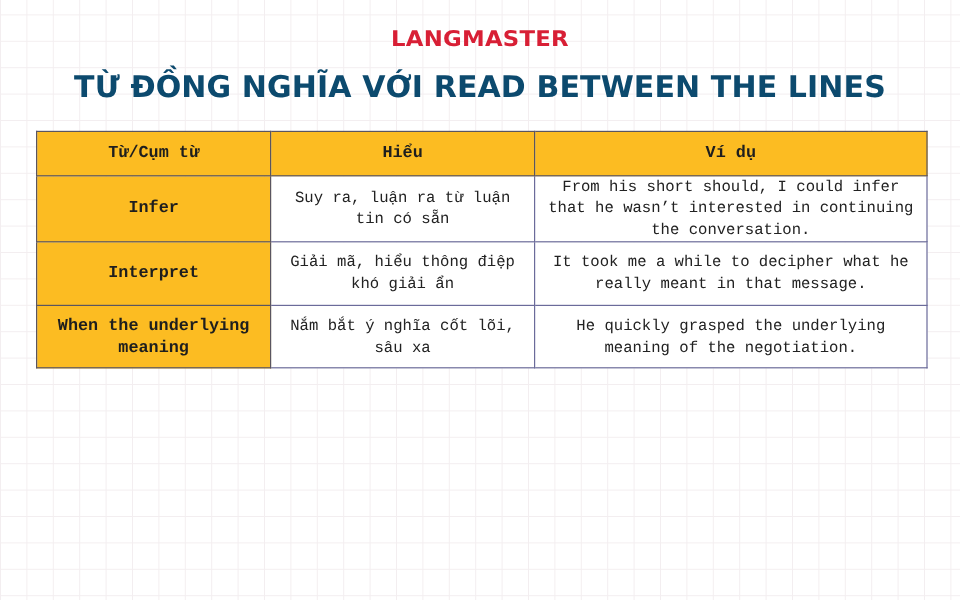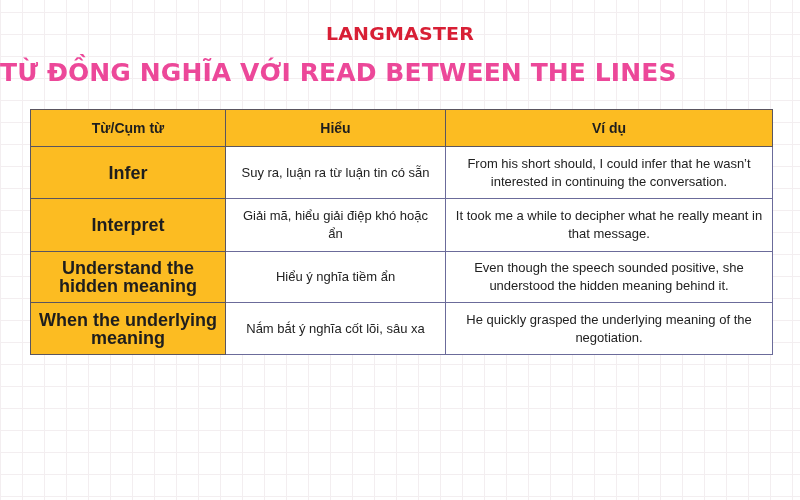--- a/index.html
+++ b/index.html
@@ -30,26 +30,26 @@
       font-size: 19px;
       letter-spacing: 0.2px;
       color: #d81f35;
       transform: scaleY(0.95);
     }
     .title {
       position: absolute;
       top: 58px;
       left: 0;
       width: 800px;
-      text-align: left;
+      text-align: center;
       font-family: "DejaVu Sans", sans-serif;
       font-weight: bold;
       font-size: 25px;
       letter-spacing: 0.1px;
-      color: #ec4899;
+      color: #0c4a6e;
     }
     .table-wrap {
       position: absolute;
       left: 30px;
       top: 109px;
       width: 742px;
     }
     table {
       width: 742px;
       border-collapse: collapse;
@@ -58,33 +58,34 @@
     col.c1 { width: 195px; }
     col.c2 { width: 220px; }
     col.c3 { width: 327px; }
     th, td {
       border: 1.5px solid #6b6b9a;
       text-align: center;
       vertical-align: middle;
       font-size: 13px;
       line-height: 18px;
       padding: 0 8px;
+      font-family: Liberation Mono, monospace;
     }
     th {
       background: #fcbc22;
       font-weight: bold;
       font-size: 14px;
       height: 37px;
       border-color: #5a5560;
       color: #1e1e1e;
     }
     td.term {
       background: #fcbc22;
       font-weight: bold;
-      font-size: 18px;
+      font-size: 14px;
       border-color: #5a5560;
       padding: 0 4px;
     }
     td.meaning, td.example {
       background: #ffffff;
       color: #222;
     }
     tr.r1 td { height: 52px; }
     tr.r2 td { height: 52px; }
     tr.r3 td { height: 53px; }
@@ -114,27 +115,22 @@
       </tr>
     </thead>
     <tbody>
       <tr class="r1">
         <td class="term">Infer</td>
         <td class="meaning">Suy ra, luận ra từ luận tin có sẵn</td>
         <td class="example">From his short should, I could infer that he wasn’t interested in continuing the conversation.</td>
       </tr>
       <tr class="r3">
         <td class="term">Interpret</td>
-        <td class="meaning">Giải mã, hiểu giải điệp khó hoặc ẩn</td>
+        <td class="meaning">Giải mã, hiểu thông điệp khó giải ẩn</td>
         <td class="example">It took me a while to decipher what he really meant in that message.</td>
-      </tr>
-      <tr class="r4">
-        <td class="term">Understand the hidden meaning</td>
-        <td class="meaning">Hiểu ý nghĩa tiềm ẩn</td>
-        <td class="example">Even though the speech sounded positive, she understood the hidden meaning behind it.</td>
       </tr>
       <tr class="r6">
         <td class="term">When the underlying meaning</td>
         <td class="meaning">Nắm bắt ý nghĩa cốt lõi, sâu xa</td>
         <td class="example">He quickly grasped the underlying meaning of the negotiation.</td>
       </tr>
     </tbody>
   </table>
 </div>
 

